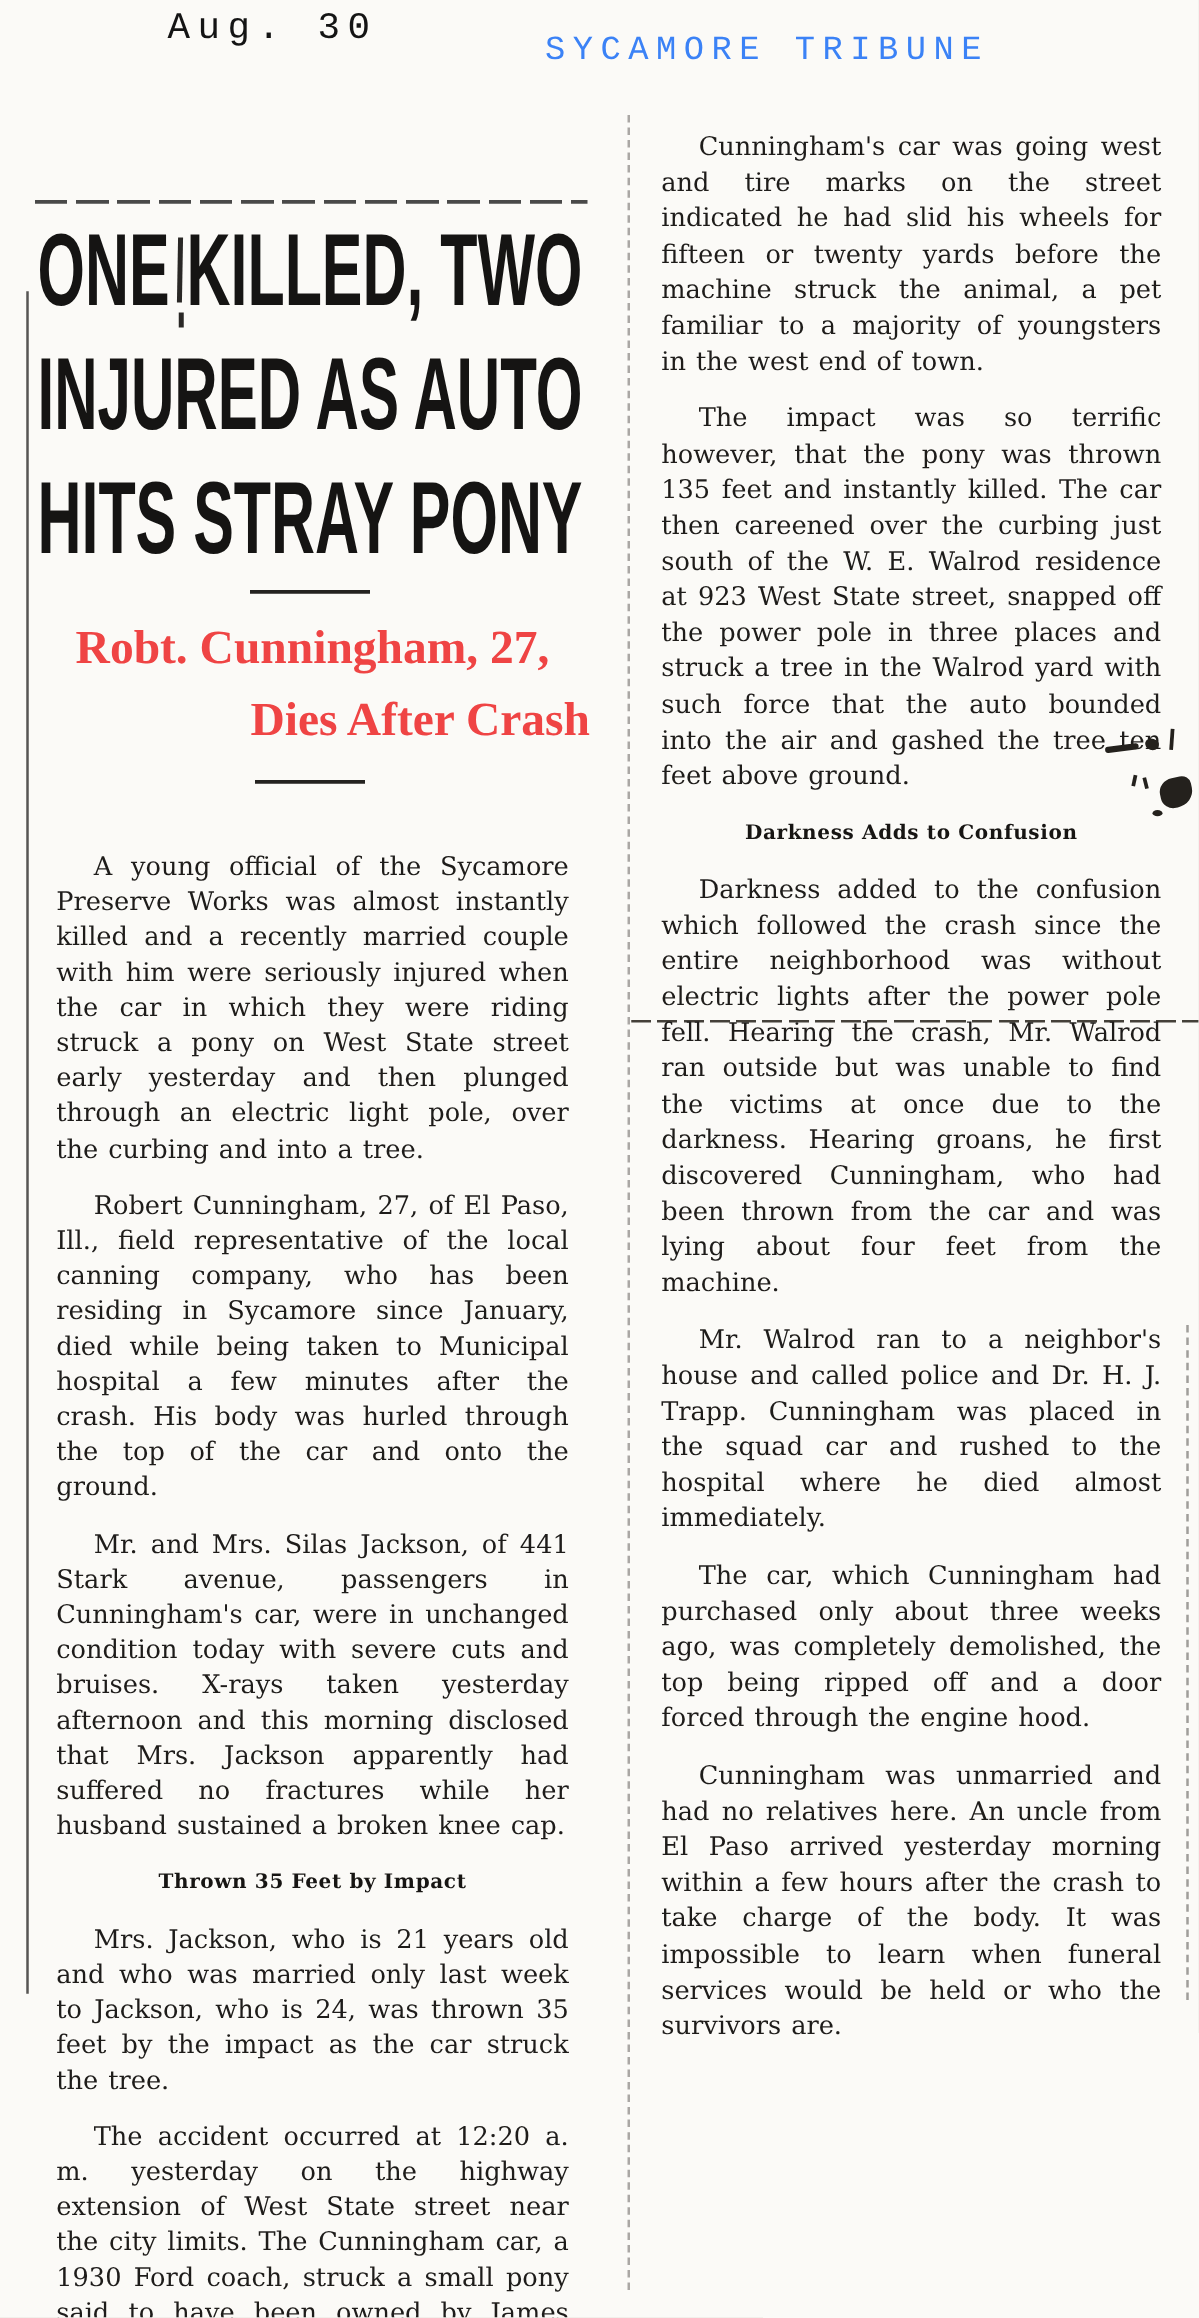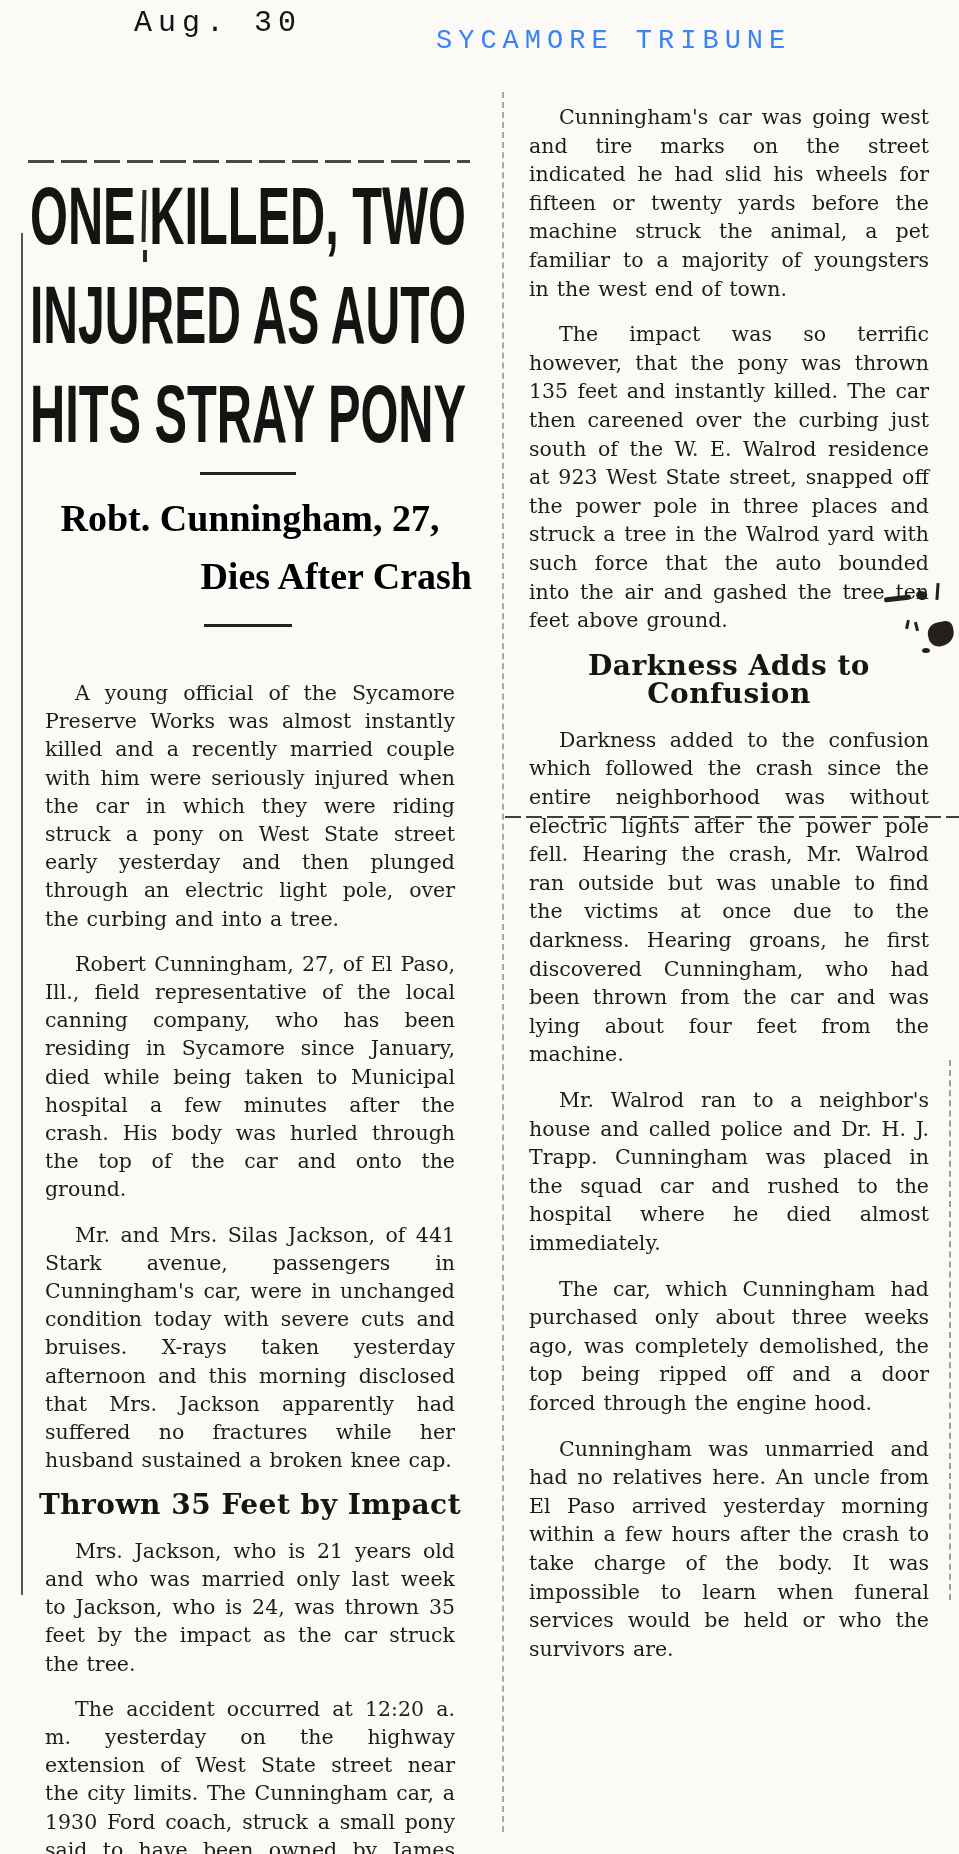--- a/index.html
+++ b/index.html
@@ -58,31 +58,31 @@
     position:absolute;left:142px;top:190px;width:4px;height:52px;
     background:#2a2826;transform:rotate(1deg);
   }
   .headline-stray-dot{
     position:absolute;left:143px;top:250px;width:4px;height:12px;background:#2a2826;
   }
   
   .deck-line{
     position:absolute;left:28px;width:444px;text-align:center;
     font-family:"Liberation Serif", serif;font-weight:700;
-    font-size:38px;line-height:44px;color:#000000;white-space:nowrap;
+    font-size:38px;line-height:44px;color:#ef4444;white-space:nowrap;
   }
   .deck1{top:496px;} .deck2{top:554px;text-align:right;}
   
   .col{position:absolute;text-align:justify;}
   .col p{margin:17px;text-indent:30px;word-spacing:1.5px;}
   .col-left{left:28px;top:662px;width:444px;font-size:20.5px;line-height:28.2px;}
   .col-right{left:512px;top:86px;width:434px;font-size:20.5px;line-height:28.6px;}
   .col h3{
     margin:2px 0 1px 0;text-align:center;text-indent:0;
-    font-size:28px;font-weight:700;color:#171513;
+    font-size:16px;font-weight:700;color:#171513;
     font-family:"DejaVu Serif", serif;letter-spacing:.5px;
   }
   
   .smudge{position:absolute;background:#24211d;}
   .smudge.sA1{left:884px;top:596px;width:27px;height:5px;border-radius:3px;transform:rotate(-7deg);}
   .smudge.sA2{left:916px;top:591px;width:11px;height:9px;border-radius:50% 40% 50% 50%;transform:rotate(18deg);}
   .smudge.sA3{left:936px;top:583px;width:3px;height:17px;transform:rotate(4deg);}
   .smudge.sB1{left:906px;top:620px;width:3px;height:9px;transform:rotate(12deg);}
   .smudge.sB2{left:915px;top:622px;width:3px;height:9px;transform:rotate(-14deg);}
   .smudge.sB3{left:928px;top:622px;width:26px;height:24px;border-radius:45% 30% 55% 40%;transform:rotate(-12deg);}

